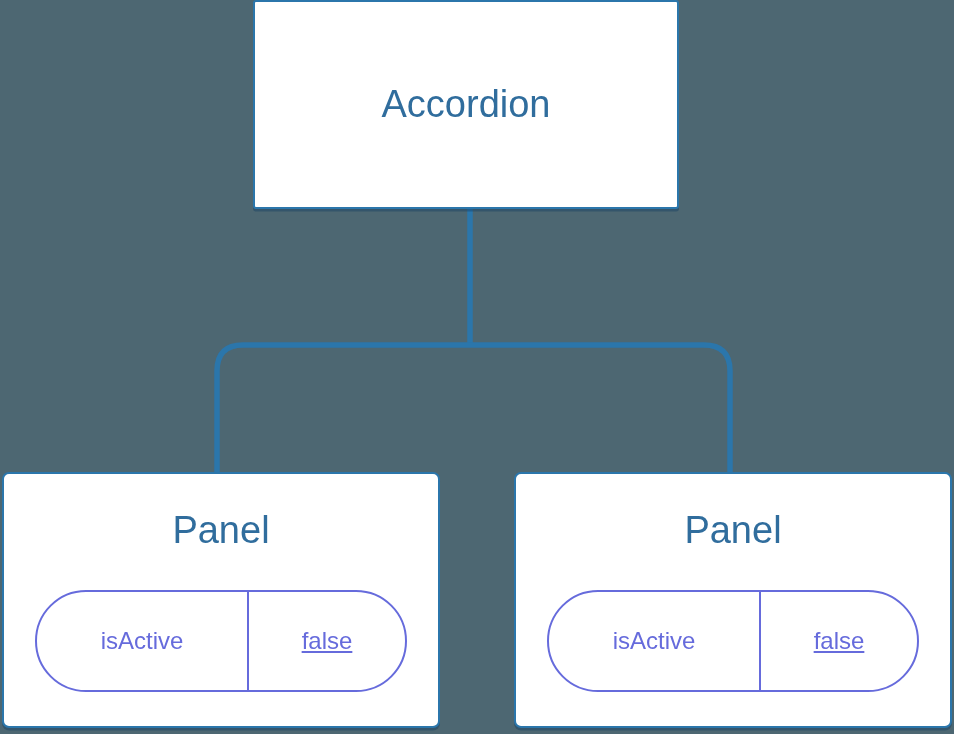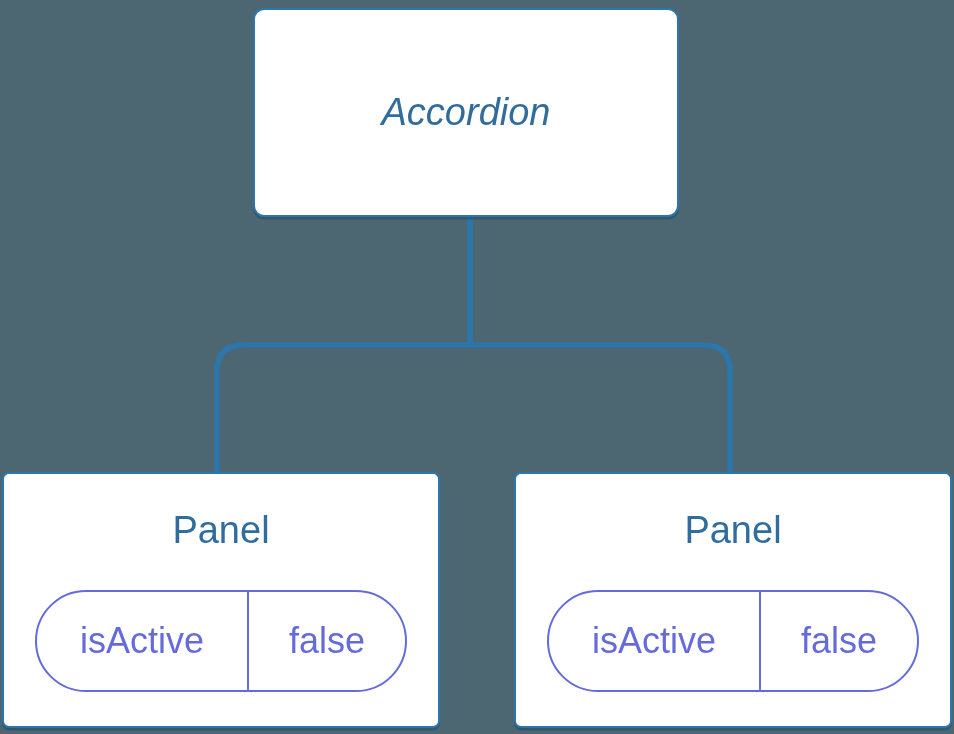--- a/index.html
+++ b/index.html
@@ -28,28 +28,27 @@
   }
   .node {
     position: absolute;
     box-sizing: border-box;
     background: var(--node-bg, #ffffff);
     border: 2.5px solid var(--node-border, #2b76ab);
     box-shadow: 0 2.5px 0 rgba(23, 64, 99, 0.45);
   }
   .node-root {
     left: 253px;
-    top: 8px;
+    top: 0;
     width: 426px;
     height: 209px;
-    border-radius: 11px;
+    border-radius: 3px;
     display: flex;
     align-items: center;
     justify-content: center;
-    font-style: italic;
   }
   .node-panel {
     top: 472px;
     width: 438px;
     height: 256px;
     border-radius: 7px;
     text-align: center;
   }
   .node-panel.pos-left  { left: 2px; }
   .node-panel.pos-right { left: 514px; }
@@ -65,34 +64,35 @@
   }
   .pill {
     box-sizing: border-box;
     margin: 38px auto 0 auto;
     width: 372px;
     height: 102px;
     border: 2.5px solid var(--state, #666bdc);
     border-radius: 51px;
     display: flex;
     color: var(--state, #666bdc);
-    font-size: 36px;
+    font-size: 24px;
     background: var(--node-bg, #ffffff);
   }
   .pill-cell {
     display: flex;
     align-items: center;
     justify-content: center;
   }
   .pill-key {
     width: 210px;
     border-right: 2.5px solid var(--state, #666bdc);
   }
   .pill-value {
     flex: 1;
+    text-decoration: underline;
   }
 </style>
 </head>
 <body>
 
 <div class="canvas">
 
   <svg class="connectors" viewBox="0 0 954 734" xmlns="http://www.w3.org/2000/svg" aria-hidden="true">
     <path d="M470 205 L470 345"></path>
     <path d="M217 482 L217 371 Q217 345 243 345 L704 345 Q730 345 730 371 L730 482"></path>

